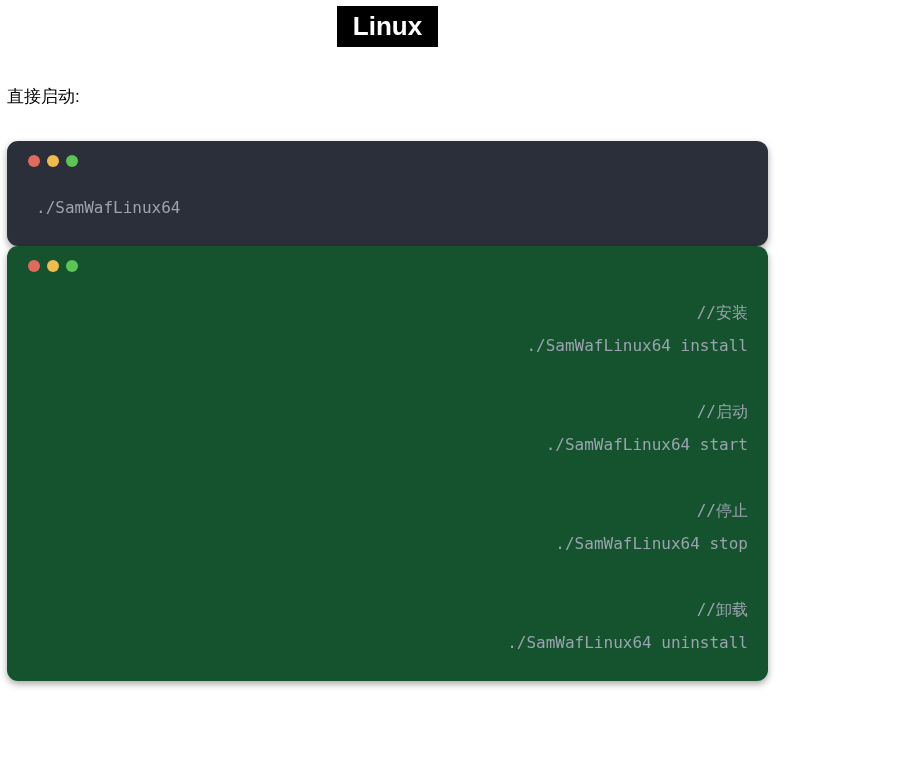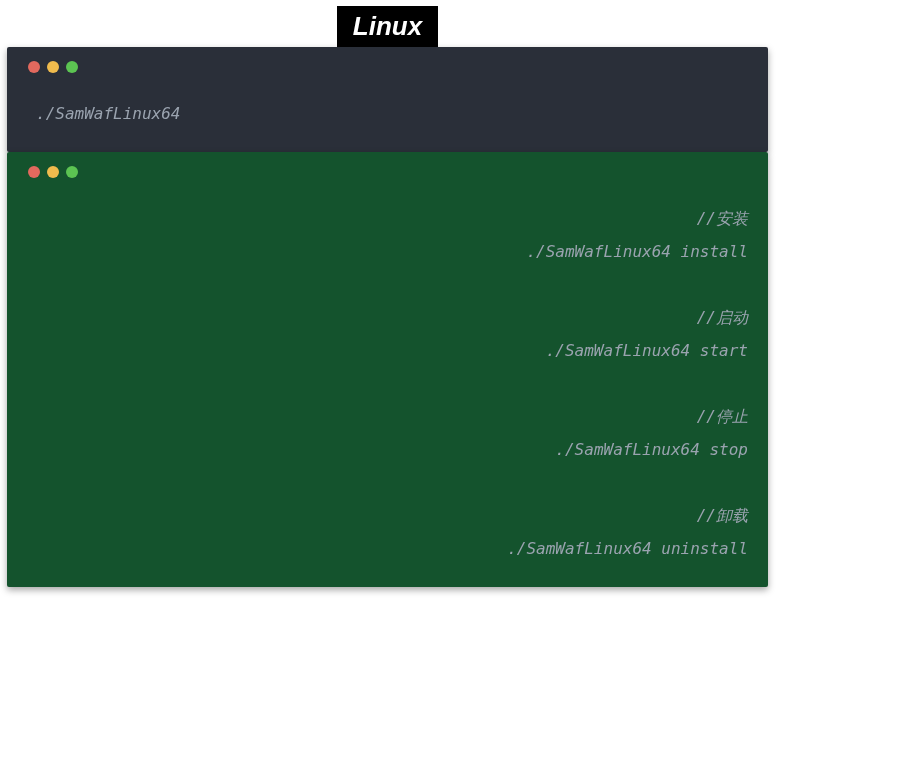--- a/index.html
+++ b/index.html
@@ -5,21 +5,20 @@
   * { box-sizing: border-box; }
   html, body {
     margin: 0;
     background: #ffffff;
     font-family: "Liberation Sans", sans-serif;
   }
   .page {
     width: 784px;
     min-height: 777px;
     padding: 6px 16px 4px 7px;
-    font-style: italic;
   }
   .header-row {
     text-align: center;
     margin: 0 0 0 0;
   }
   .title-badge {
     display: inline-block;
     margin: 0;
     padding: 7px 16px 8px;
     font-size: 26px;
@@ -34,21 +33,21 @@
     font-size: 17px;
     line-height: 20px;
     color: #000000;
   }
   section:nth-of-type(2) .section-label {
     margin-top: 32px;
     margin-bottom: 33px;
   }
   .code-window {
     background: #2a2f39;
-    border-radius: 2px;
+    border-radius: 11px;
     padding: 14px 20px 22px 21px;
     box-shadow: 0 3px 7px rgba(0, 0, 0, 0.35);
   }
   .traffic-lights {
     display: flex;
     gap: 7px;
     align-items: center;
     height: 12px;
   }
   .dot {
@@ -70,20 +69,21 @@
 </head>
 <body>
 
 <div class="page">
 
   <div class="header-row">
     <h1 class="title-badge" style="background: rgb(0, 0, 0);">Linux</h1>
   </div>
 
   <section>
+    <p class="section-label">直接启动:</p>
     <div class="code-window" style="background: rgb(42, 47, 57);">
       <div class="traffic-lights">
         <span class="dot" style="background: rgb(226, 105, 94);"></span>
         <span class="dot" style="background: rgb(240, 187, 77);"></span>
         <span class="dot" style="background: rgb(92, 196, 82);"></span>
       </div>
       <pre style="color: rgb(154, 163, 175);">./SamWafLinux64</pre>
     </div>
   </section>
 

